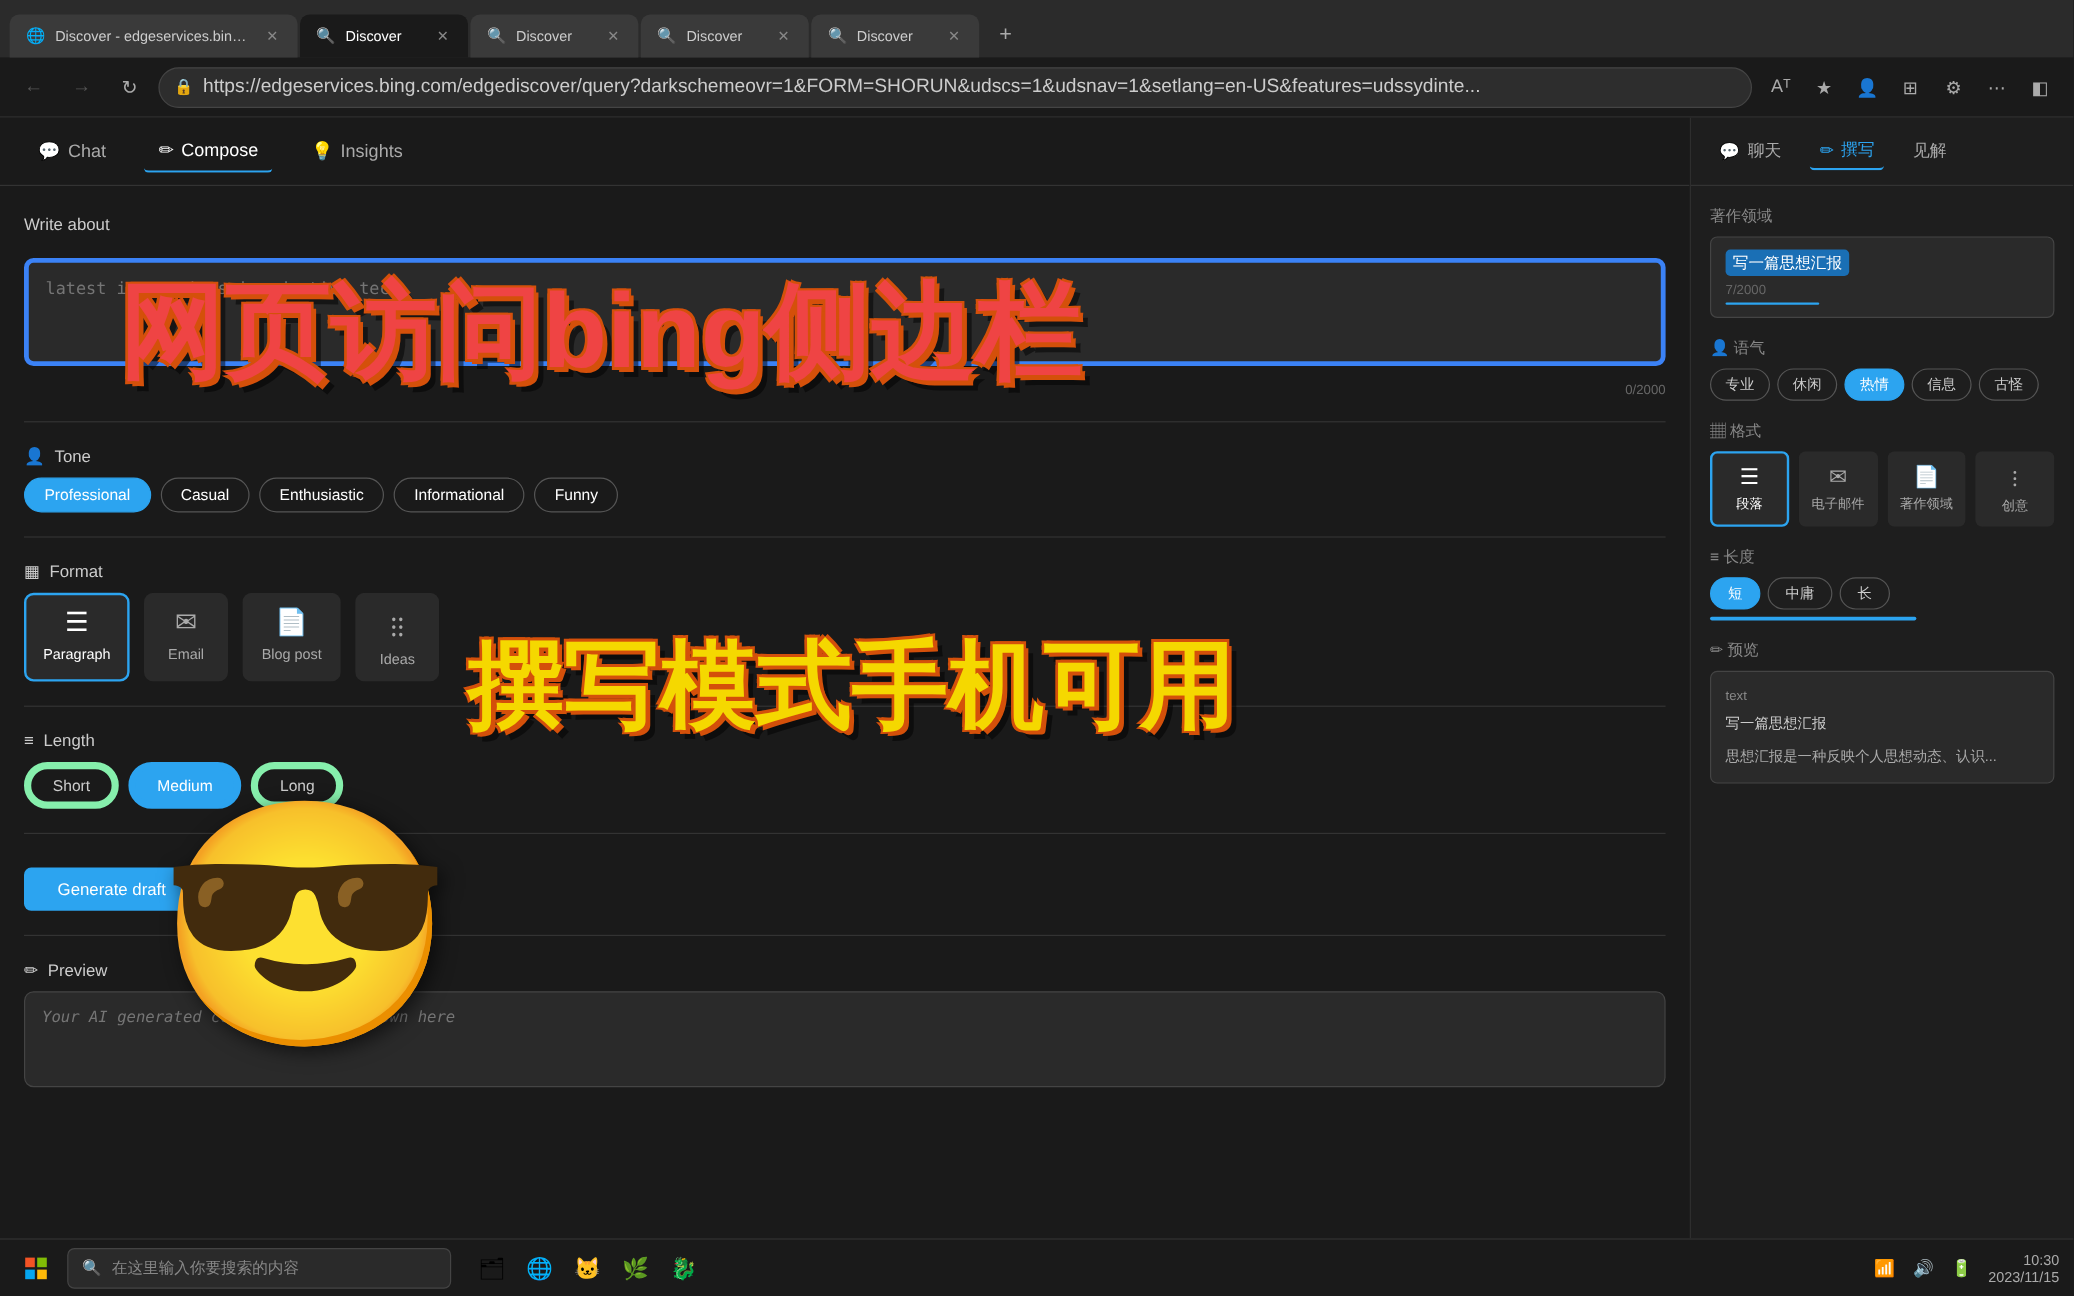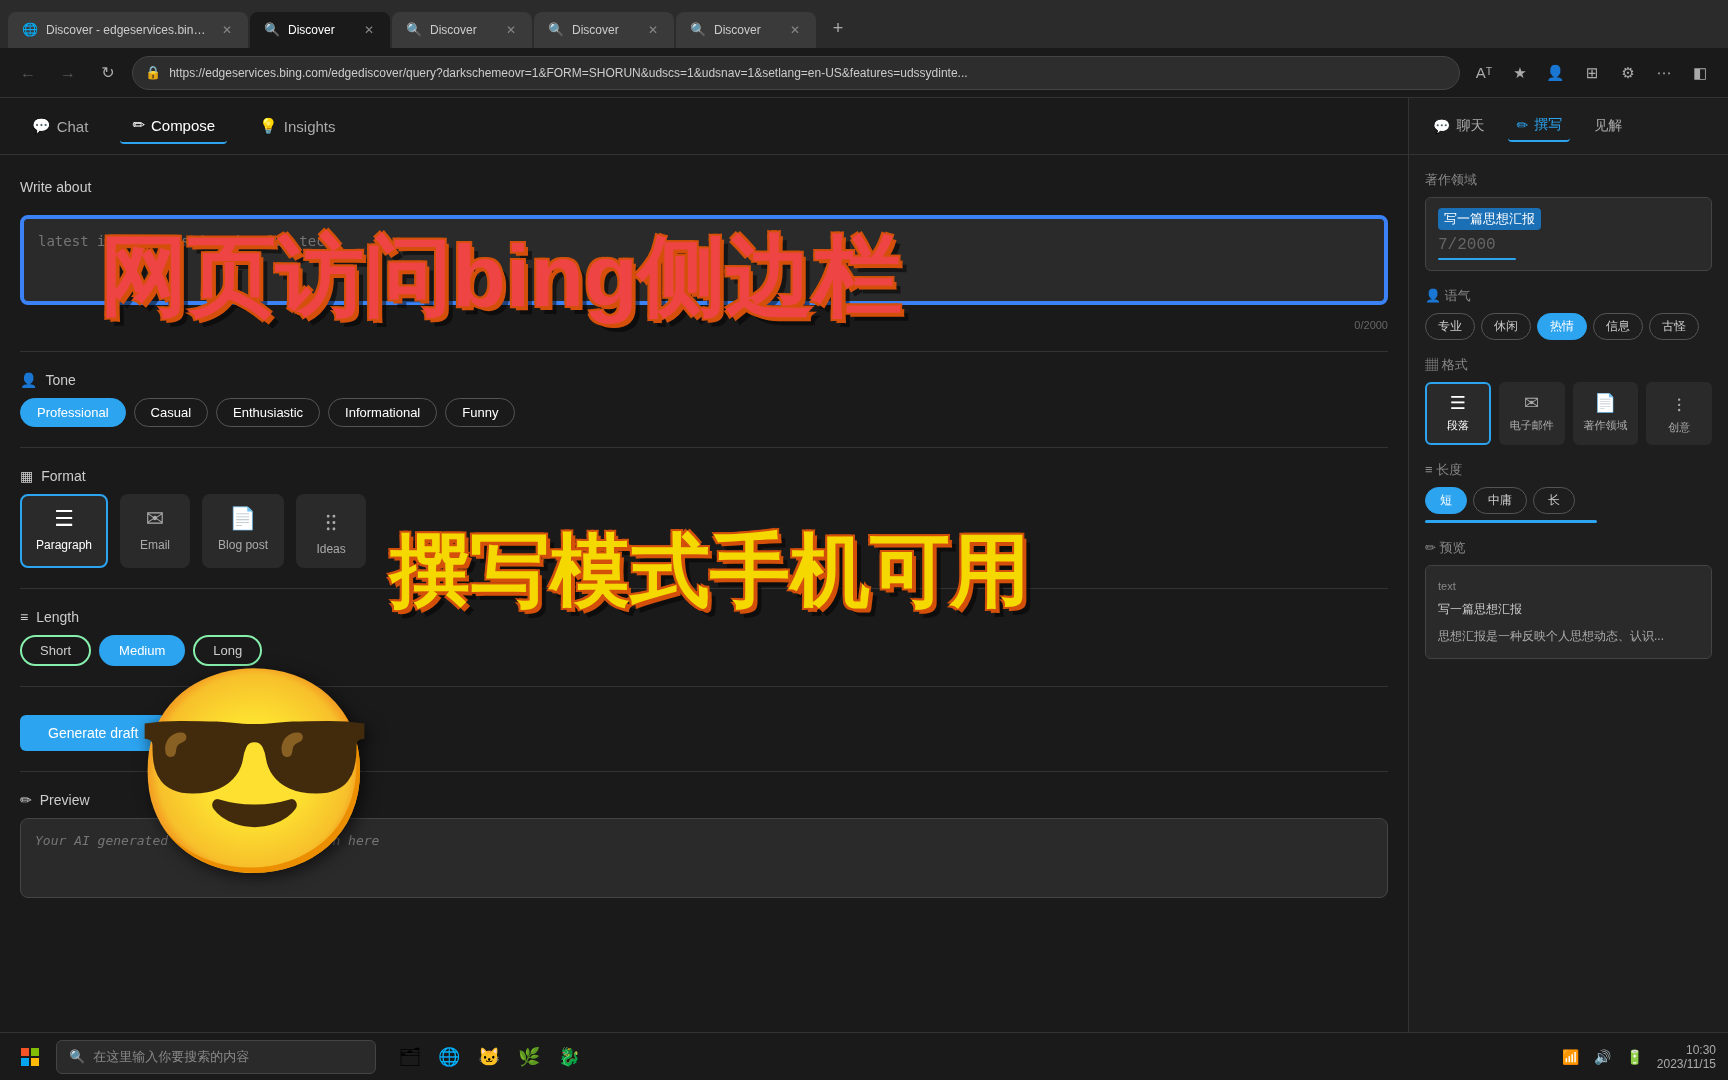--- a/index.html
+++ b/index.html
@@ -59,21 +59,21 @@
       border: 1px solid #444;
       border-radius: 20px;
       height: 34px;
       display: flex;
       align-items: center;
       padding: 0 12px;
       gap: 8px;
       color: #ccc;
       font-size: 13px;
     }
-    .url-text { flex: 1; overflow: hidden; text-overflow: ellipsis; white-space: nowrap; font-size: 12px; color: #ccc; }
+    .url-text { flex: 1; overflow: hidden; text-overflow: ellipsis; white-space: nowrap; font-size: 16px; color: #ccc; }
     .nav-icons { display: flex; gap: 4px; align-items: center; }
     .nav-icon-btn { width: 32px; height: 32px; display: flex; align-items: center; justify-content: center; border-radius: 50%; color: #aaa; font-size: 15px; cursor: pointer; }
 
     
     .content-area {
       flex: 1;
       display: flex;
       overflow: hidden;
     }
 
@@ -202,21 +202,21 @@
     }
     .format-icon { font-size: 22px; }
 
     
     .length-buttons { display: flex; gap: 8px; }
     .length-btn {
       padding: 6px 18px;
       border-radius: 20px;
       font-size: 13px;
       cursor: pointer;
-      border: 2px solid #86efac;
+      border: 6px solid #86efac;
       color: #ccc;
       background: transparent;
     }
     .length-btn.selected {
       background: #2ca4f0;
       border-color: #2ca4f0;
       color: #fff;
     }
 
     
@@ -307,21 +307,21 @@
       padding: 10px 12px;
     }
     .topic-highlighted {
       background: #1a6fb5;
       color: #fff;
       padding: 2px 6px;
       border-radius: 4px;
       font-size: 13px;
       display: inline-block;
     }
-    .topic-char-count { font-size: 16px; color: #666; margin-top: 6px; font-family: Liberation Mono, monospace; }
+    .topic-char-count { font-size: 11px; color: #666; margin-top: 6px; }
     .topic-progress {
       height: 2px;
       background: #2ca4f0;
       width: 30%;
       margin-top: 4px;
       border-radius: 1px;
     }
 
     
     .tone-tags { display: flex; flex-wrap: wrap; gap: 6px; }

